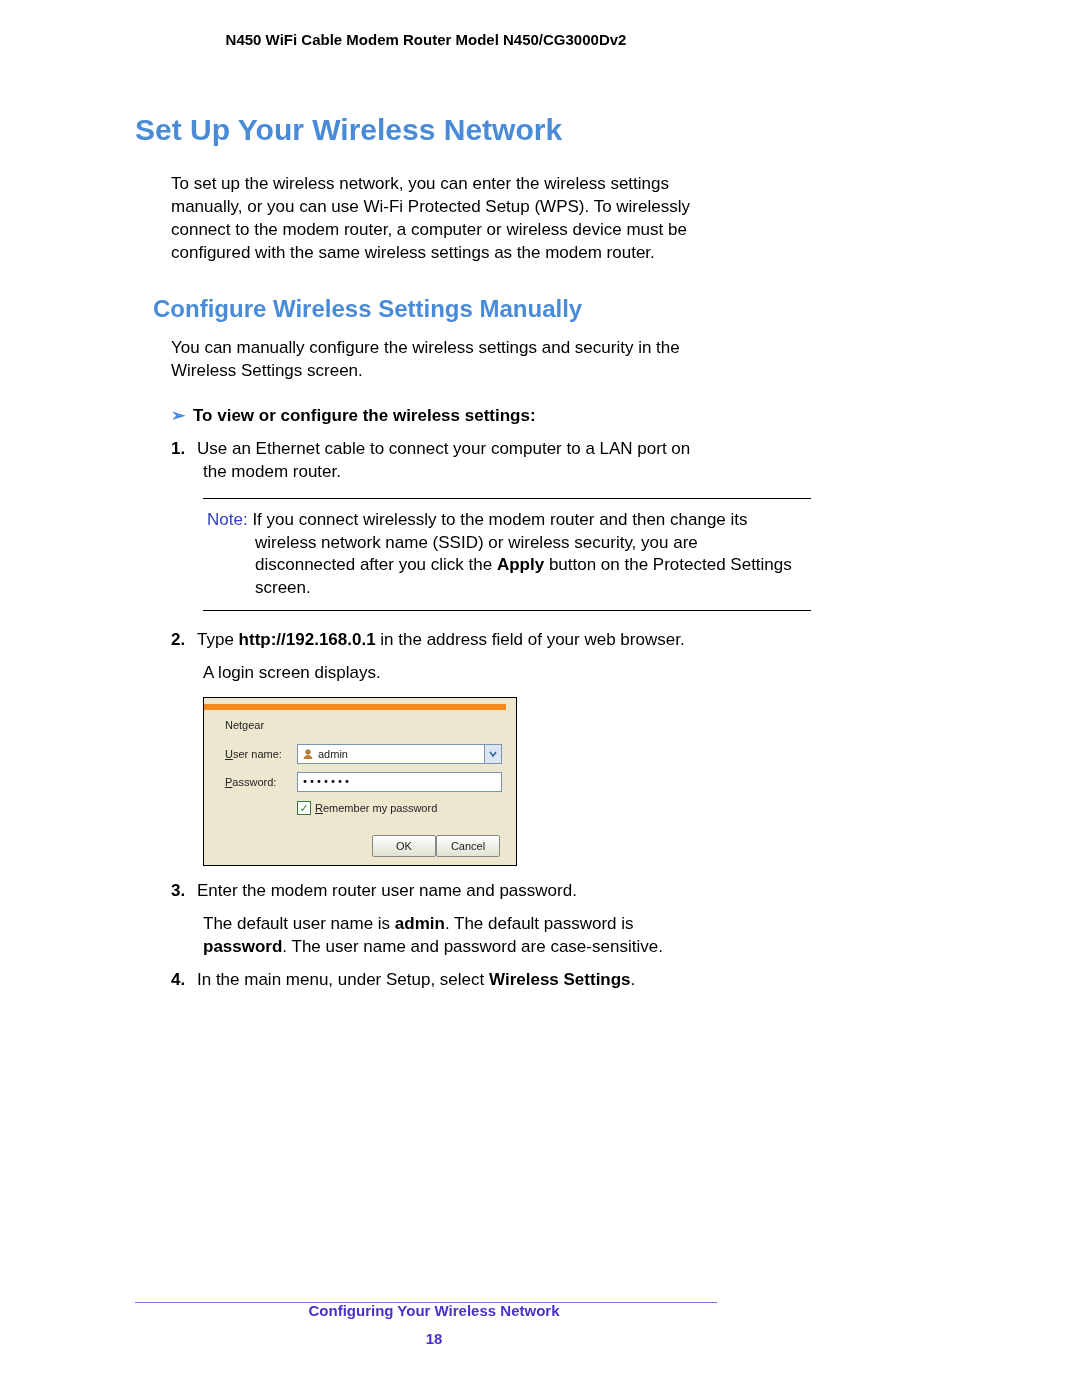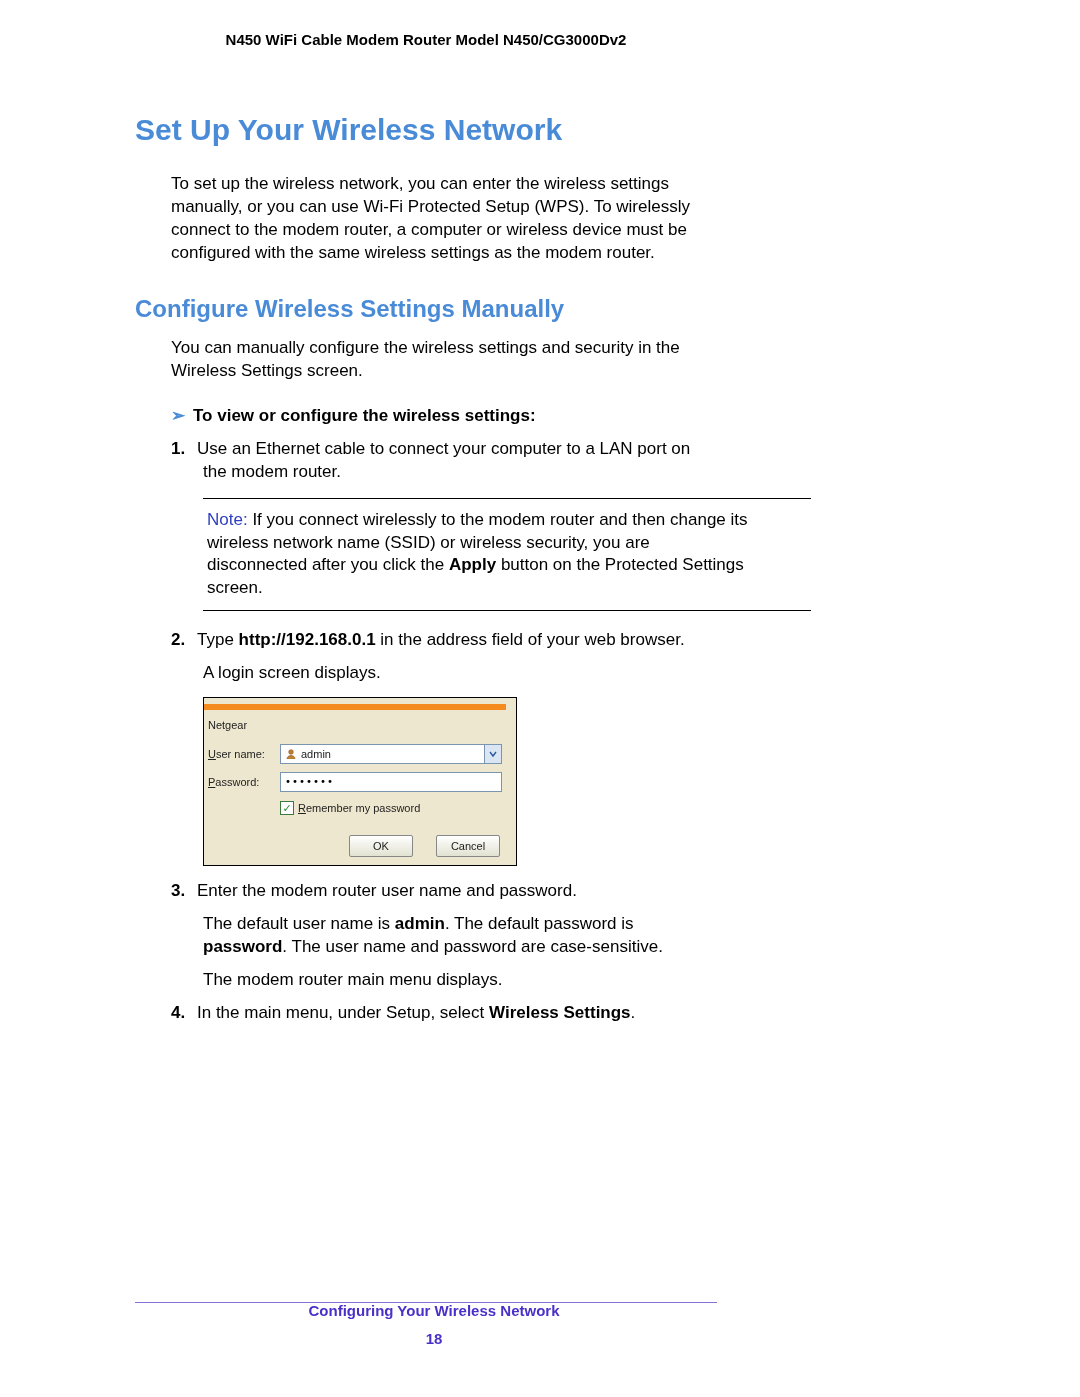--- a/index.html
+++ b/index.html
@@ -32,20 +32,21 @@
   }
   .intro {
     margin-left: 36px;
     margin-bottom: 28px;
   }
   .h2 {
     color: #4a8bd8;
     font-size: 24px;
     font-weight: bold;
     margin-bottom: 12px;
+    margin-left: 18px;
   }
   .sub-intro {
     margin-left: 36px;
     margin-bottom: 22px;
   }
   .procedure-head {
     margin-left: 36px;
     font-weight: bold;
     margin-bottom: 10px;
   }
@@ -80,20 +81,21 @@
     padding: 10px 4px 10px 4px;
   }
   .note-box .note-label {
     color: #3040c0;
     font-weight: normal;
   }
   .note-body {
     display: inline;
   }
   .note-cont {
+    margin-left: 48px;
     display: block;
   }
   b { font-weight: bold; }
 
   
   .login-dialog {
     margin: 12px 0 14px 68px;
     width: 312px;
     border: 1px solid #000;
     background: #eee7cf;
@@ -103,21 +105,21 @@
     position: relative;
     padding-bottom: 8px;
   }
   .login-dialog .orange-bar {
     height: 6px;
     background: #f58a1f;
     margin: 6px 0 8px 0;
     width: 302px;
   }
   .login-dialog .dlg-inner {
-    padding: 0 14px 0 4px;
+    padding: 0 14px 0 21px;
   }
   .login-title { margin-bottom: 10px; }
   .dlg-row { display: flex; align-items: center; height: 22px; margin-bottom: 6px; }
   .dlg-label { width: 72px; }
   .dlg-label .ul { text-decoration: underline; }
   .dlg-field {
     flex: 1;
     height: 18px;
     background: #fff;
     border: 1px solid #7a95b0;
@@ -139,21 +141,21 @@
     display: inline-flex; align-items:center; justify-content:center;
     margin-right: 4px;
   }
   .dots { letter-spacing: 1px; font-family: monospace; font-size: 10px; color:#000; }
   .remember-row { margin-left: 72px; display:flex; align-items:center; gap:4px; height:18px; margin-top:2px; margin-bottom:18px;}
   .chk {
     width: 12px; height: 12px; border:1px solid #3a7a3a; background:#fff;
     display:flex; align-items:center; justify-content:center;
     color:#2a8a2a; font-size:11px; line-height:1;
   }
-  .dlg-buttons { display:flex; justify-content:flex-end; gap:23px; padding-right:2px;}
+  .dlg-buttons { display:flex; justify-content:flex-end; gap:0; padding-right:2px;}
   .dlg-btn {
     height: 20px;
     min-width: 62px;
     border: 1px solid #888;
     background: linear-gradient(#fff,#e2e2d2);
     font-size: 11px;
     display:flex; align-items:center; justify-content:center;
     border-radius: 2px;
   }
 
@@ -254,21 +256,20 @@
       </div>
     </div>
   </div>
 
   <div class="step">
     <span class="num">3.</span><span class="step-content">Enter the modem router user name and password.</span>
   </div>
   <div class="step-para">
     <span>The default user name is </span><b>admin</b><span>. The default password is </span><b>password</b><span>. The user name and password are case-sensitive.</span>
   </div>
-  <div class="step-para">The modem router main menu displays.</div>
 
   <div class="step">
     <span class="num">4.</span><span class="step-content"><span>In the main menu, under Setup, select </span><b>Wireless Settings</b><span>.</span></span>
   </div>
 
   <div class="footer-line"></div>
   <div class="footer">
     <div class="ftitle">Configuring Your Wireless Network</div>
     <div class="pnum">18</div>
   </div>

